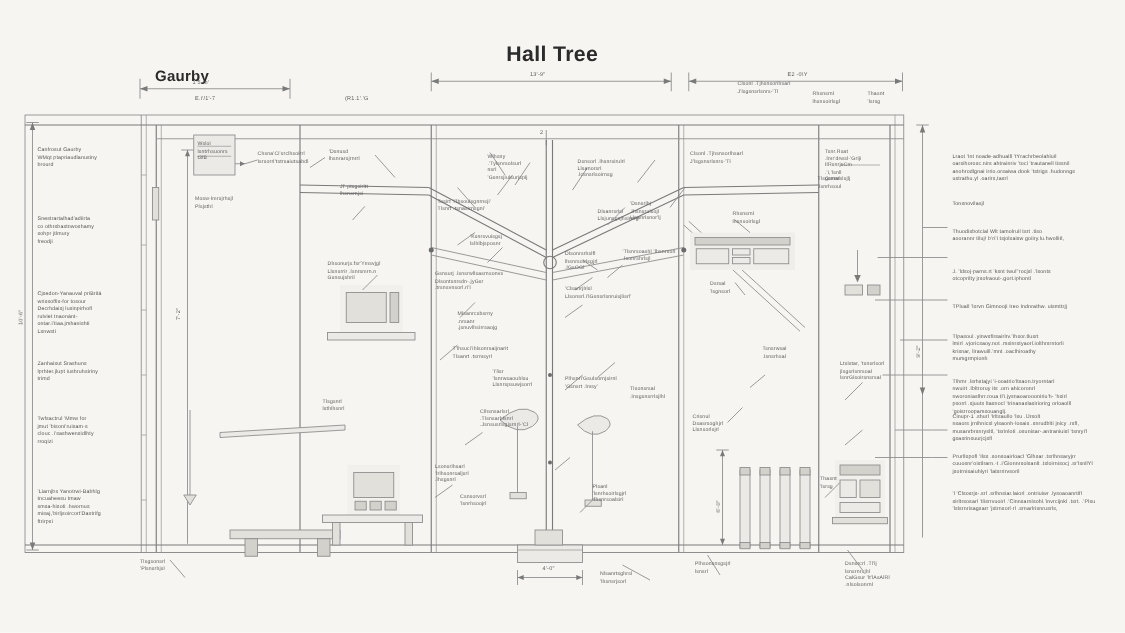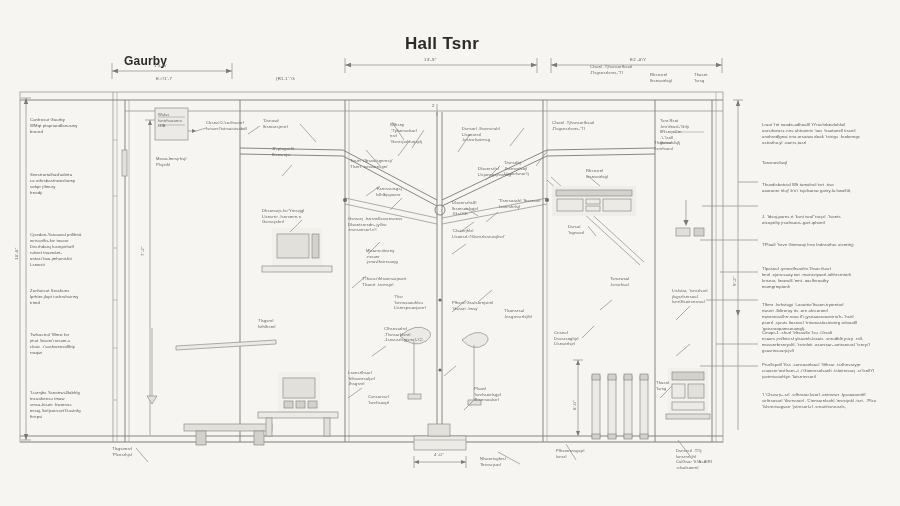--- a/index.html
+++ b/index.html
@@ -20,21 +20,21 @@
   .struct2{stroke:#8d8d8d;stroke-width:.7;fill:none;}
   .fill-l{fill:#eceae6;stroke:#8d8d8d;stroke-width:.7;}
   .fill-m{fill:#e2e0db;stroke:#8d8d8d;stroke-width:.7;}
   .fill-d{fill:#d3d1cc;stroke:#8d8d8d;stroke-width:.7;}
 </style>
 </head>
 <body>
 
 <div id="root">
 
-  <div class="title" style="left:405px;top:34px;">Hall Tsnr</div>
+  <div class="title" style="left:405px;top:34px;">Hall Tree</div>
   <div class="subtitle" style="left:124px;top:54px;">Gaurby</div>
 
   <svg width="900" height="506">
 
     <rect x="20" y="92" width="703" height="350" class="struct2" fill="none"></rect>
 
     <line x1="113" y1="92" x2="113" y2="442" class="struct2"></line>
     <line x1="117" y1="92" x2="117" y2="442" class="lead2"></line>
 
     <line x1="125" y1="100" x2="125" y2="442" class="struct"></line>

